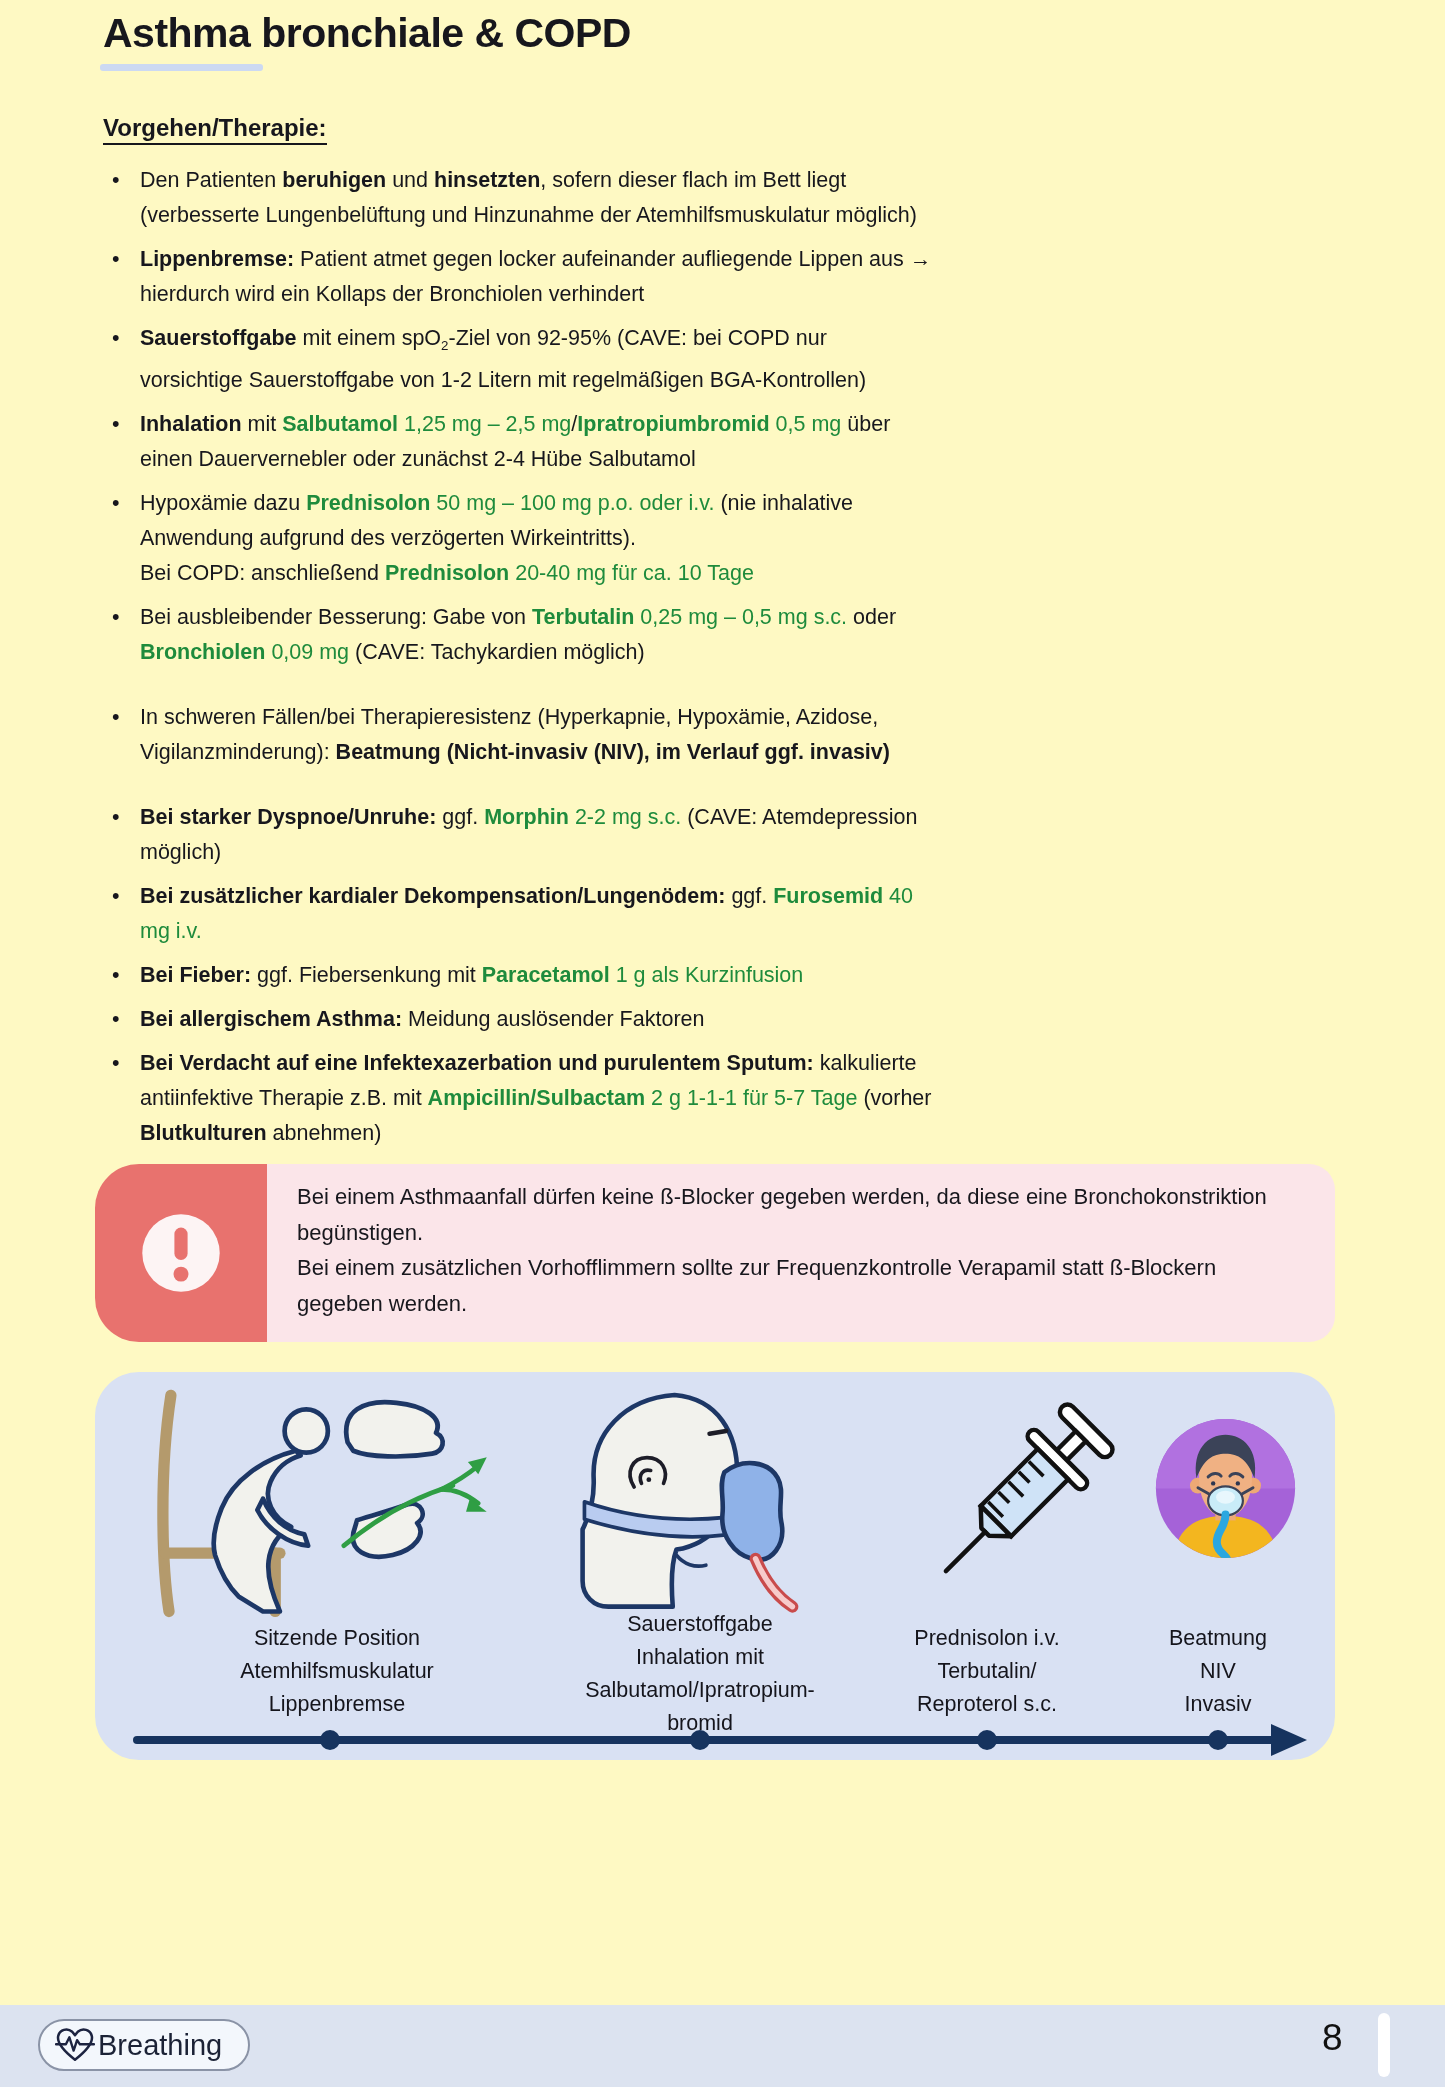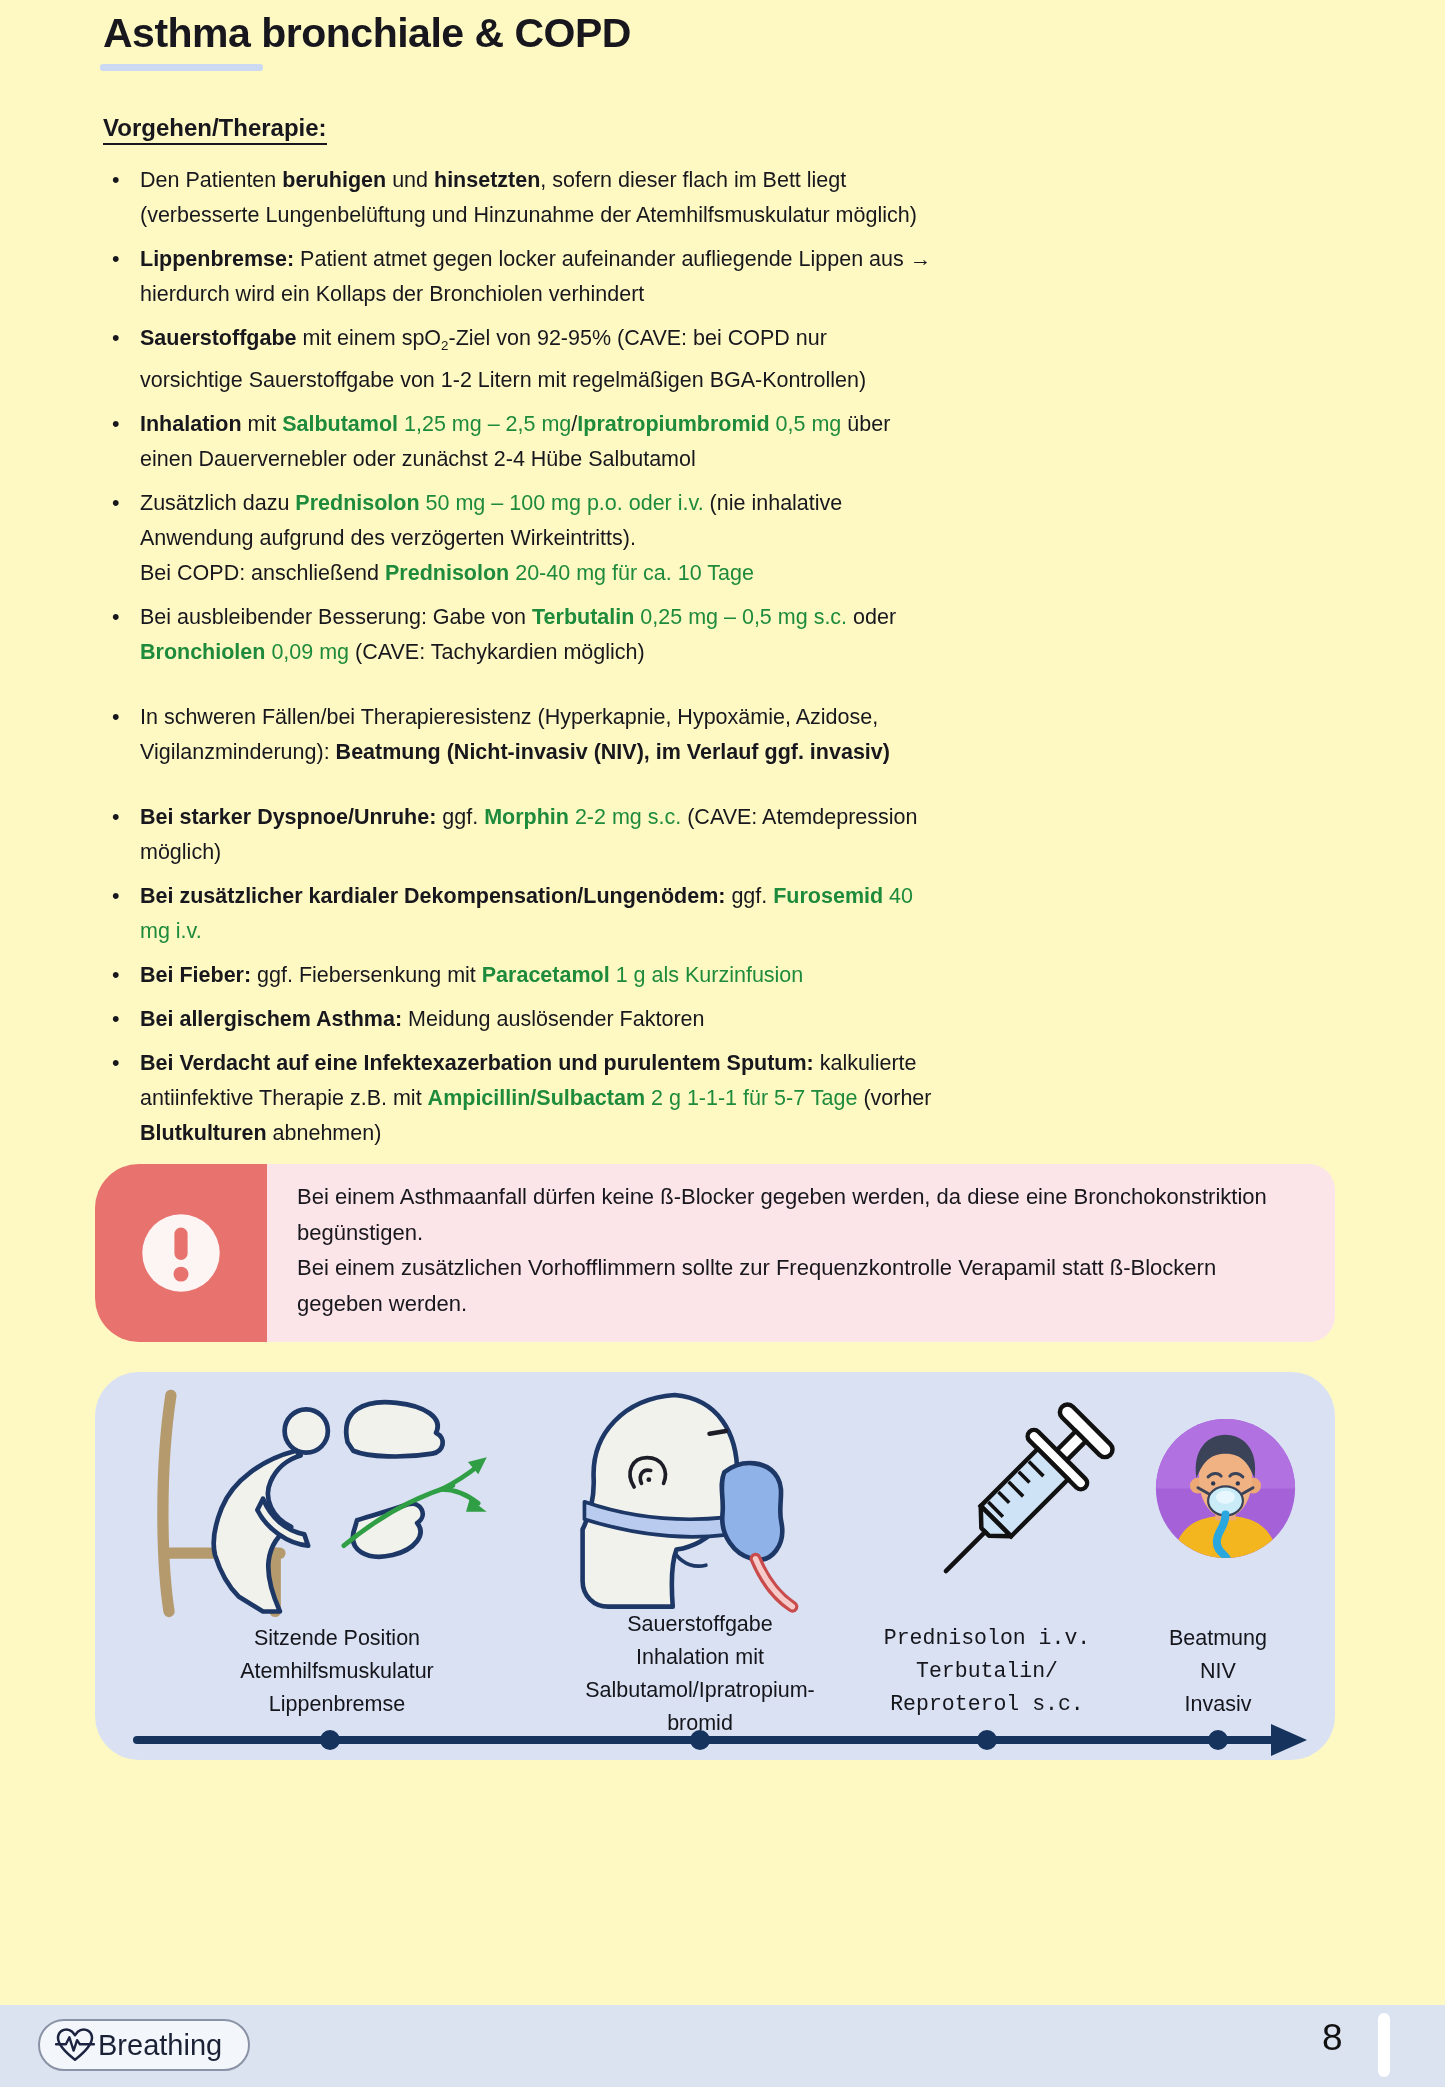--- a/index.html
+++ b/index.html
@@ -28,21 +28,21 @@
         border-radius:44px 0 0 44px;display:flex;align-items:center;justify-content:center;flex:0 0 auto;}
   .warning-body{flex:1;background:var(--warning_pink,#fbe5e9);border-radius:0 26px 26px 0;
         padding:15px 28px 16px 30px;font-size:22px;line-height:35.5px;}
 
   .panel{position:absolute;left:95px;top:1372px;width:1240px;height:388px;
         background:var(--panel_blue,#d9e1f3);border-radius:44px;}
   .panel .illus{position:absolute;}
   .step-label{position:absolute;text-align:center;font-size:21.5px;line-height:33px;color:#15151c;}
   .label-1{left:102px; top:250px;width:280px;}
   .label-2{left:455px; top:236px;width:300px;}
-  .label-3{left:772px; top:250px;width:240px;font-family:Liberation Mono, monospace;}
+  .label-3{left:772px; top:250px;width:240px;}
   .label-4{left:1043px;top:250px;width:160px;}
   .timeline-svg{position:absolute;left:0;top:346px;}
 
   .footer-strip{position:absolute;left:0;top:2005px;width:1445px;height:82px;
         background:var(--footer_strip,#dce3f0);}
   .footer-badge{position:absolute;left:38px;top:14px;height:52px;display:inline-flex;align-items:center;
         gap:2px;padding:0 26px 0 14px;background:var(--badge_bg,#f3f7fc);
         border:2.5px solid #8a93a6;border-radius:28px;box-sizing:border-box;}
   .footer-badge .badge-text{font-size:29px;color:#1b2236;}
   .page-number{position:absolute;left:1322px;top:12px;font-size:37px;color:#111;}
@@ -56,21 +56,21 @@
   <div class="title">Asthma bronchiale &amp; COPD</div>
   <div class="title-underline"></div>
 
   <div class="section-heading">Vorgehen/Therapie:</div>
 
   <ul class="therapy">
       <li><span>Den Patienten </span><span class="seg-b">beruhigen</span><span> und </span><span class="seg-b">hinsetzten</span><span>, sofern dieser flach im Bett liegt (verbesserte Lungenbelüftung und Hinzunahme der Atemhilfsmuskulatur möglich)</span></li>
       <li><span class="seg-b">Lippenbremse:</span><span> Patient atmet gegen locker aufeinander aufliegende Lippen aus → hierdurch wird ein Kollaps der Bronchiolen verhindert</span></li>
       <li><span class="seg-b">Sauerstoffgabe</span><span> mit einem spO</span><sub>2</sub><span>-Ziel von 92-95% (CAVE: bei COPD nur vorsichtige Sauerstoffgabe von 1-2 Litern mit regelmäßigen BGA-Kontrollen)</span></li>
       <li><span class="seg-b">Inhalation</span><span> mit </span><span class="seg-g seg-b">Salbutamol</span><span class="seg-g"> 1,25 mg – 2,5 mg</span><span>/</span><span class="seg-g seg-b">Ipratropiumbromid</span><span class="seg-g"> 0,5 mg</span><span> über einen Dauervernebler oder zunächst 2-4 Hübe Salbutamol</span></li>
-      <li><span>Zusätzlich dazu </span><span class="seg-g seg-b">Prednisolon</span><span class="seg-g"> 50 mg – 100 mg p.o. oder i.v.</span><span> (nie inhalative Anwendung aufgrund des verzögerten Wirkeintritts).</span><br><span>Bei COPD: anschließend </span><span class="seg-g seg-b">Prednisolon</span><span class="seg-g"> 20-40 mg für ca. 10 Tage</span></li>
+      <li><span>Hypoxämie dazu </span><span class="seg-g seg-b">Prednisolon</span><span class="seg-g"> 50 mg – 100 mg p.o. oder i.v.</span><span> (nie inhalative Anwendung aufgrund des verzögerten Wirkeintritts).</span><br><span>Bei COPD: anschließend </span><span class="seg-g seg-b">Prednisolon</span><span class="seg-g"> 20-40 mg für ca. 10 Tage</span></li>
       <li><span>Bei ausbleibender Besserung: Gabe von </span><span class="seg-g seg-b">Terbutalin</span><span class="seg-g"> 0,25 mg – 0,5 mg s.c.</span><span> oder </span><span class="seg-g seg-b">Bronchiolen</span><span class="seg-g"> 0,09 mg</span><span> (CAVE: Tachykardien möglich)</span></li>
       <li class="gap"><span>In schweren Fällen/bei Therapieresistenz (Hyperkapnie, Hypoxämie, Azidose, Vigilanzminderung): </span><span class="seg-b">Beatmung (Nicht-invasiv (NIV), im Verlauf ggf. invasiv)</span></li>
       <li class="gap"><span class="seg-b">Bei starker Dyspnoe/Unruhe:</span><span> ggf. </span><span class="seg-g seg-b">Morphin</span><span class="seg-g"> 2-2 mg s.c.</span><span> (CAVE: Atemdepression möglich)</span></li>
       <li><span class="seg-b">Bei zusätzlicher kardialer Dekompensation/Lungenödem:</span><span> ggf. </span><span class="seg-g seg-b">Furosemid</span><span class="seg-g"> 40 mg i.v.</span></li>
       <li><span class="seg-b">Bei Fieber:</span><span> ggf. Fiebersenkung mit </span><span class="seg-g seg-b">Paracetamol</span><span class="seg-g"> 1 g als Kurzinfusion</span></li>
       <li><span class="seg-b">Bei allergischem Asthma:</span><span> Meidung auslösender Faktoren</span></li>
       <li><span class="seg-b">Bei Verdacht auf eine Infektexazerbation und purulentem Sputum:</span><span> kalkulierte antiinfektive Therapie z.B. mit </span><span class="seg-g seg-b">Ampicillin/Sulbactam</span><span class="seg-g"> 2 g 1-1-1 für 5-7 Tage</span><span> (vorher </span><span class="seg-b">Blutkulturen</span><span> abnehmen)</span></li>
     </ul>
 
   <div class="warning-box">

